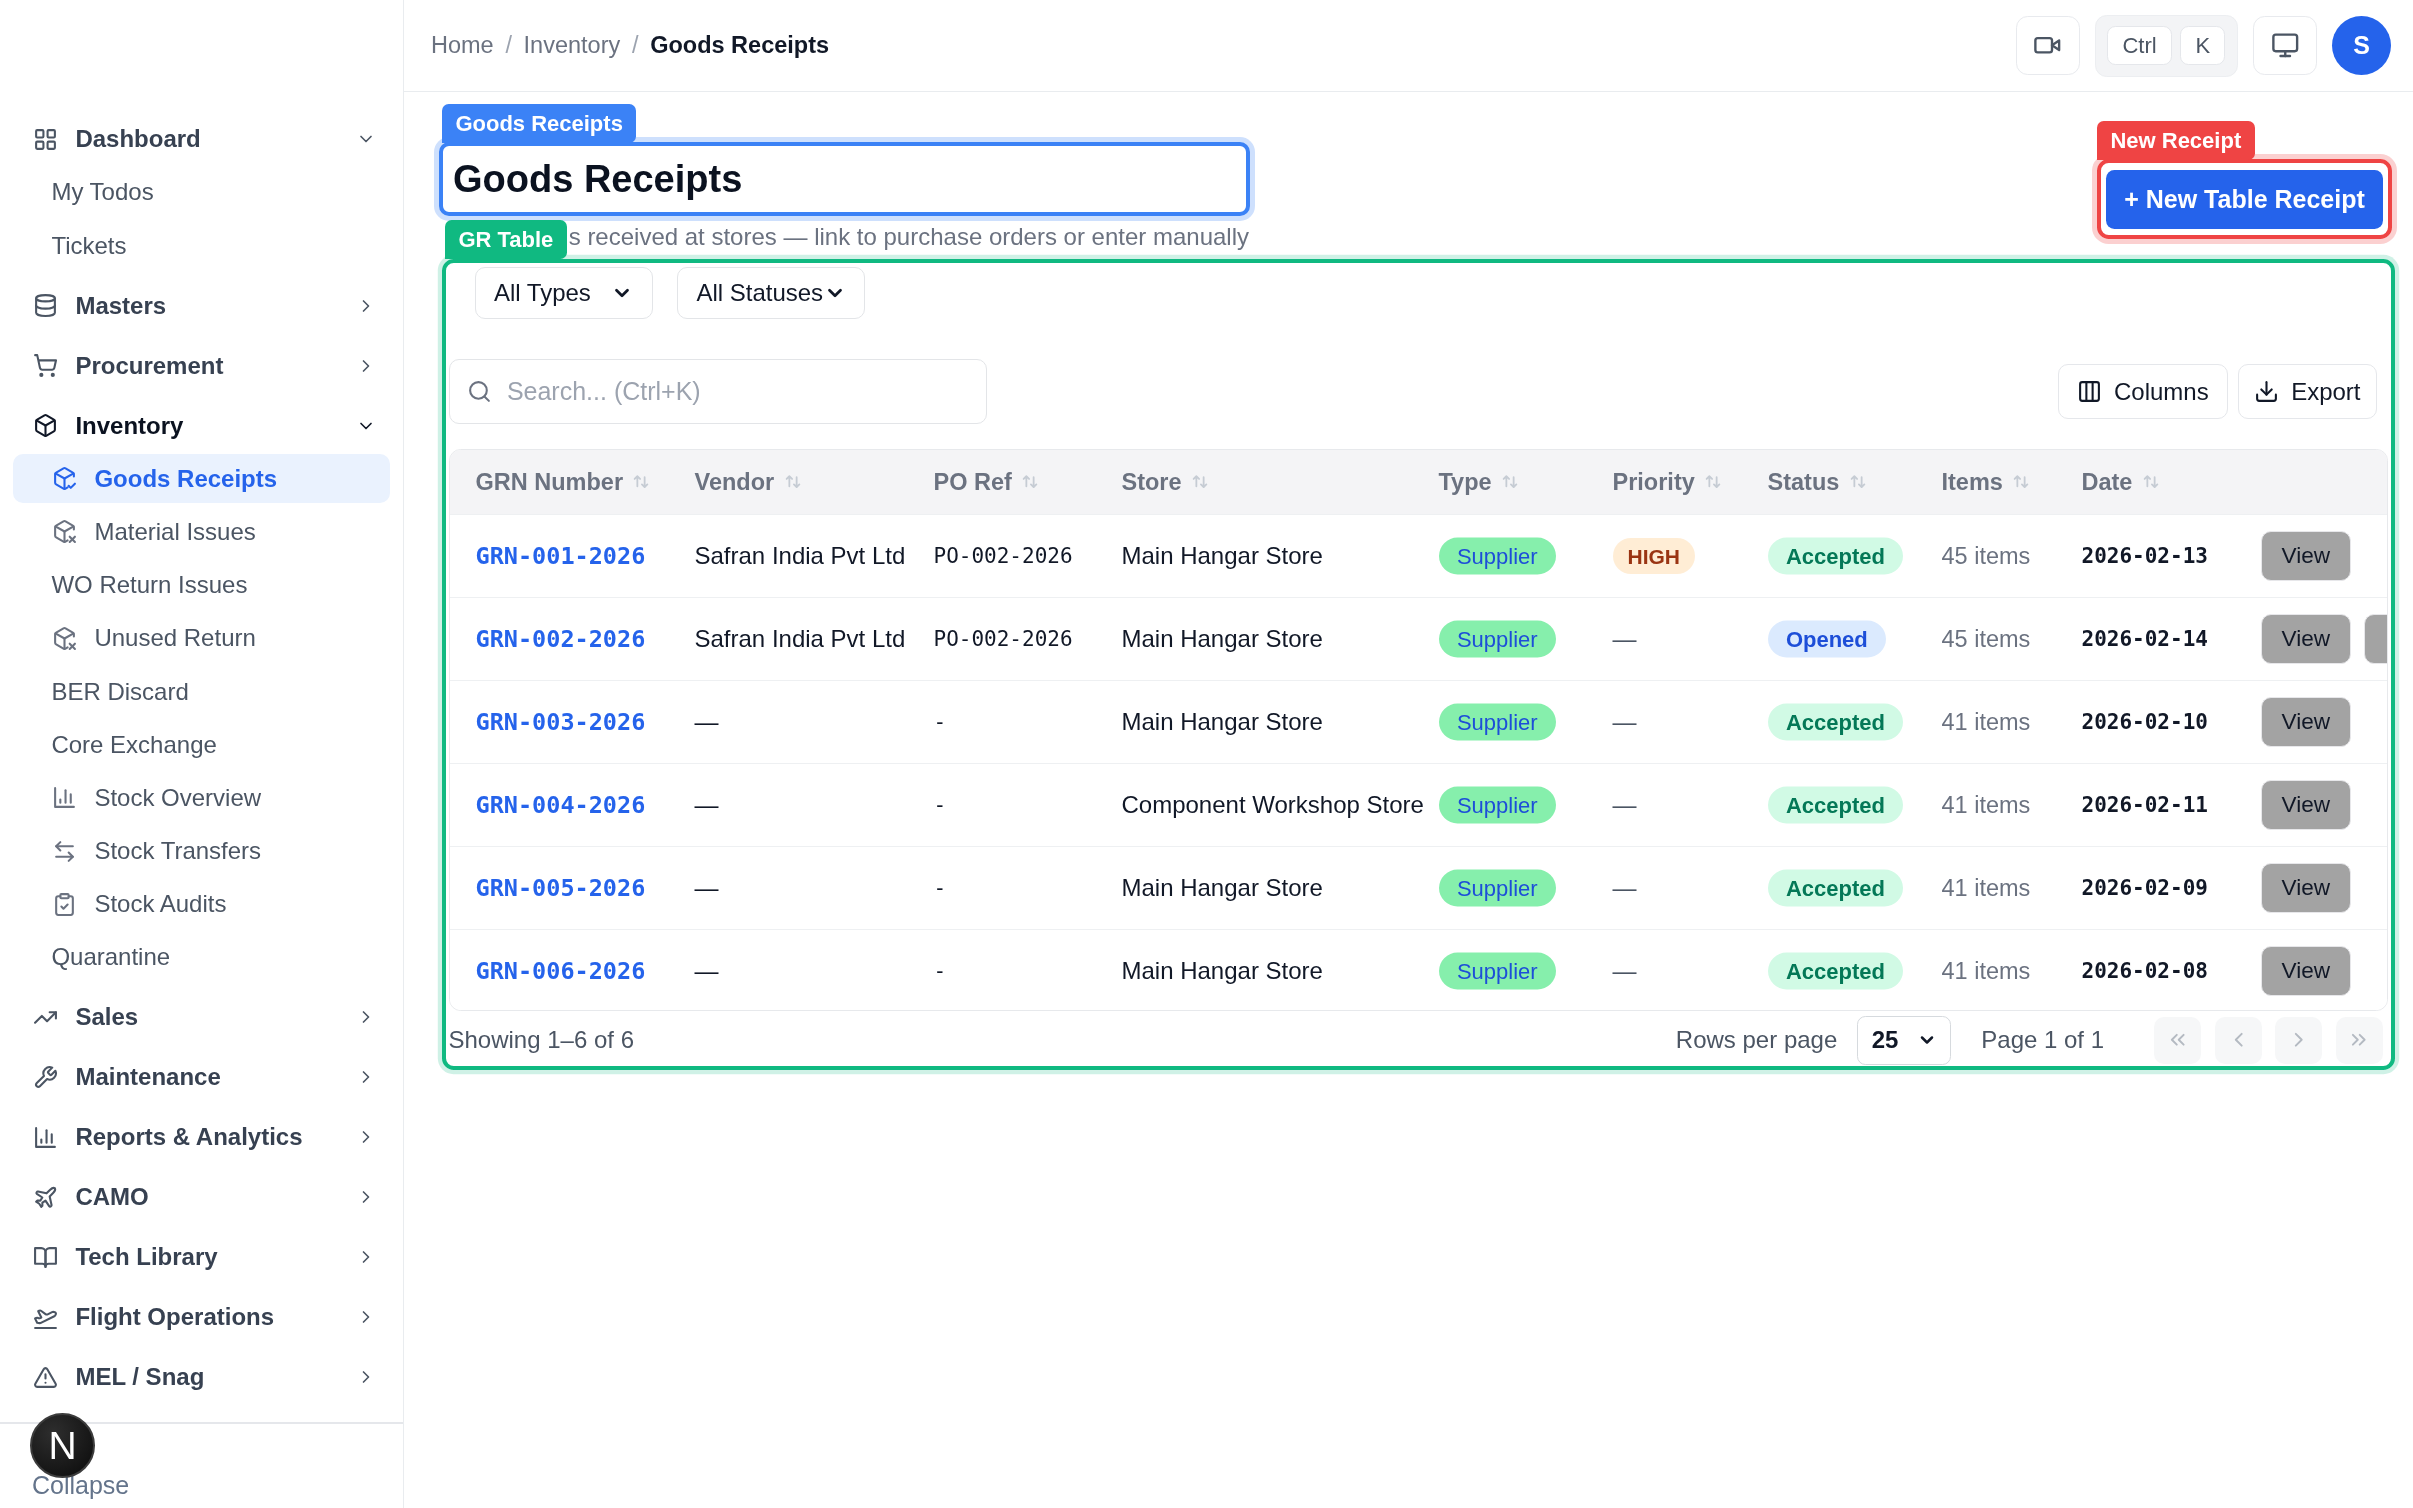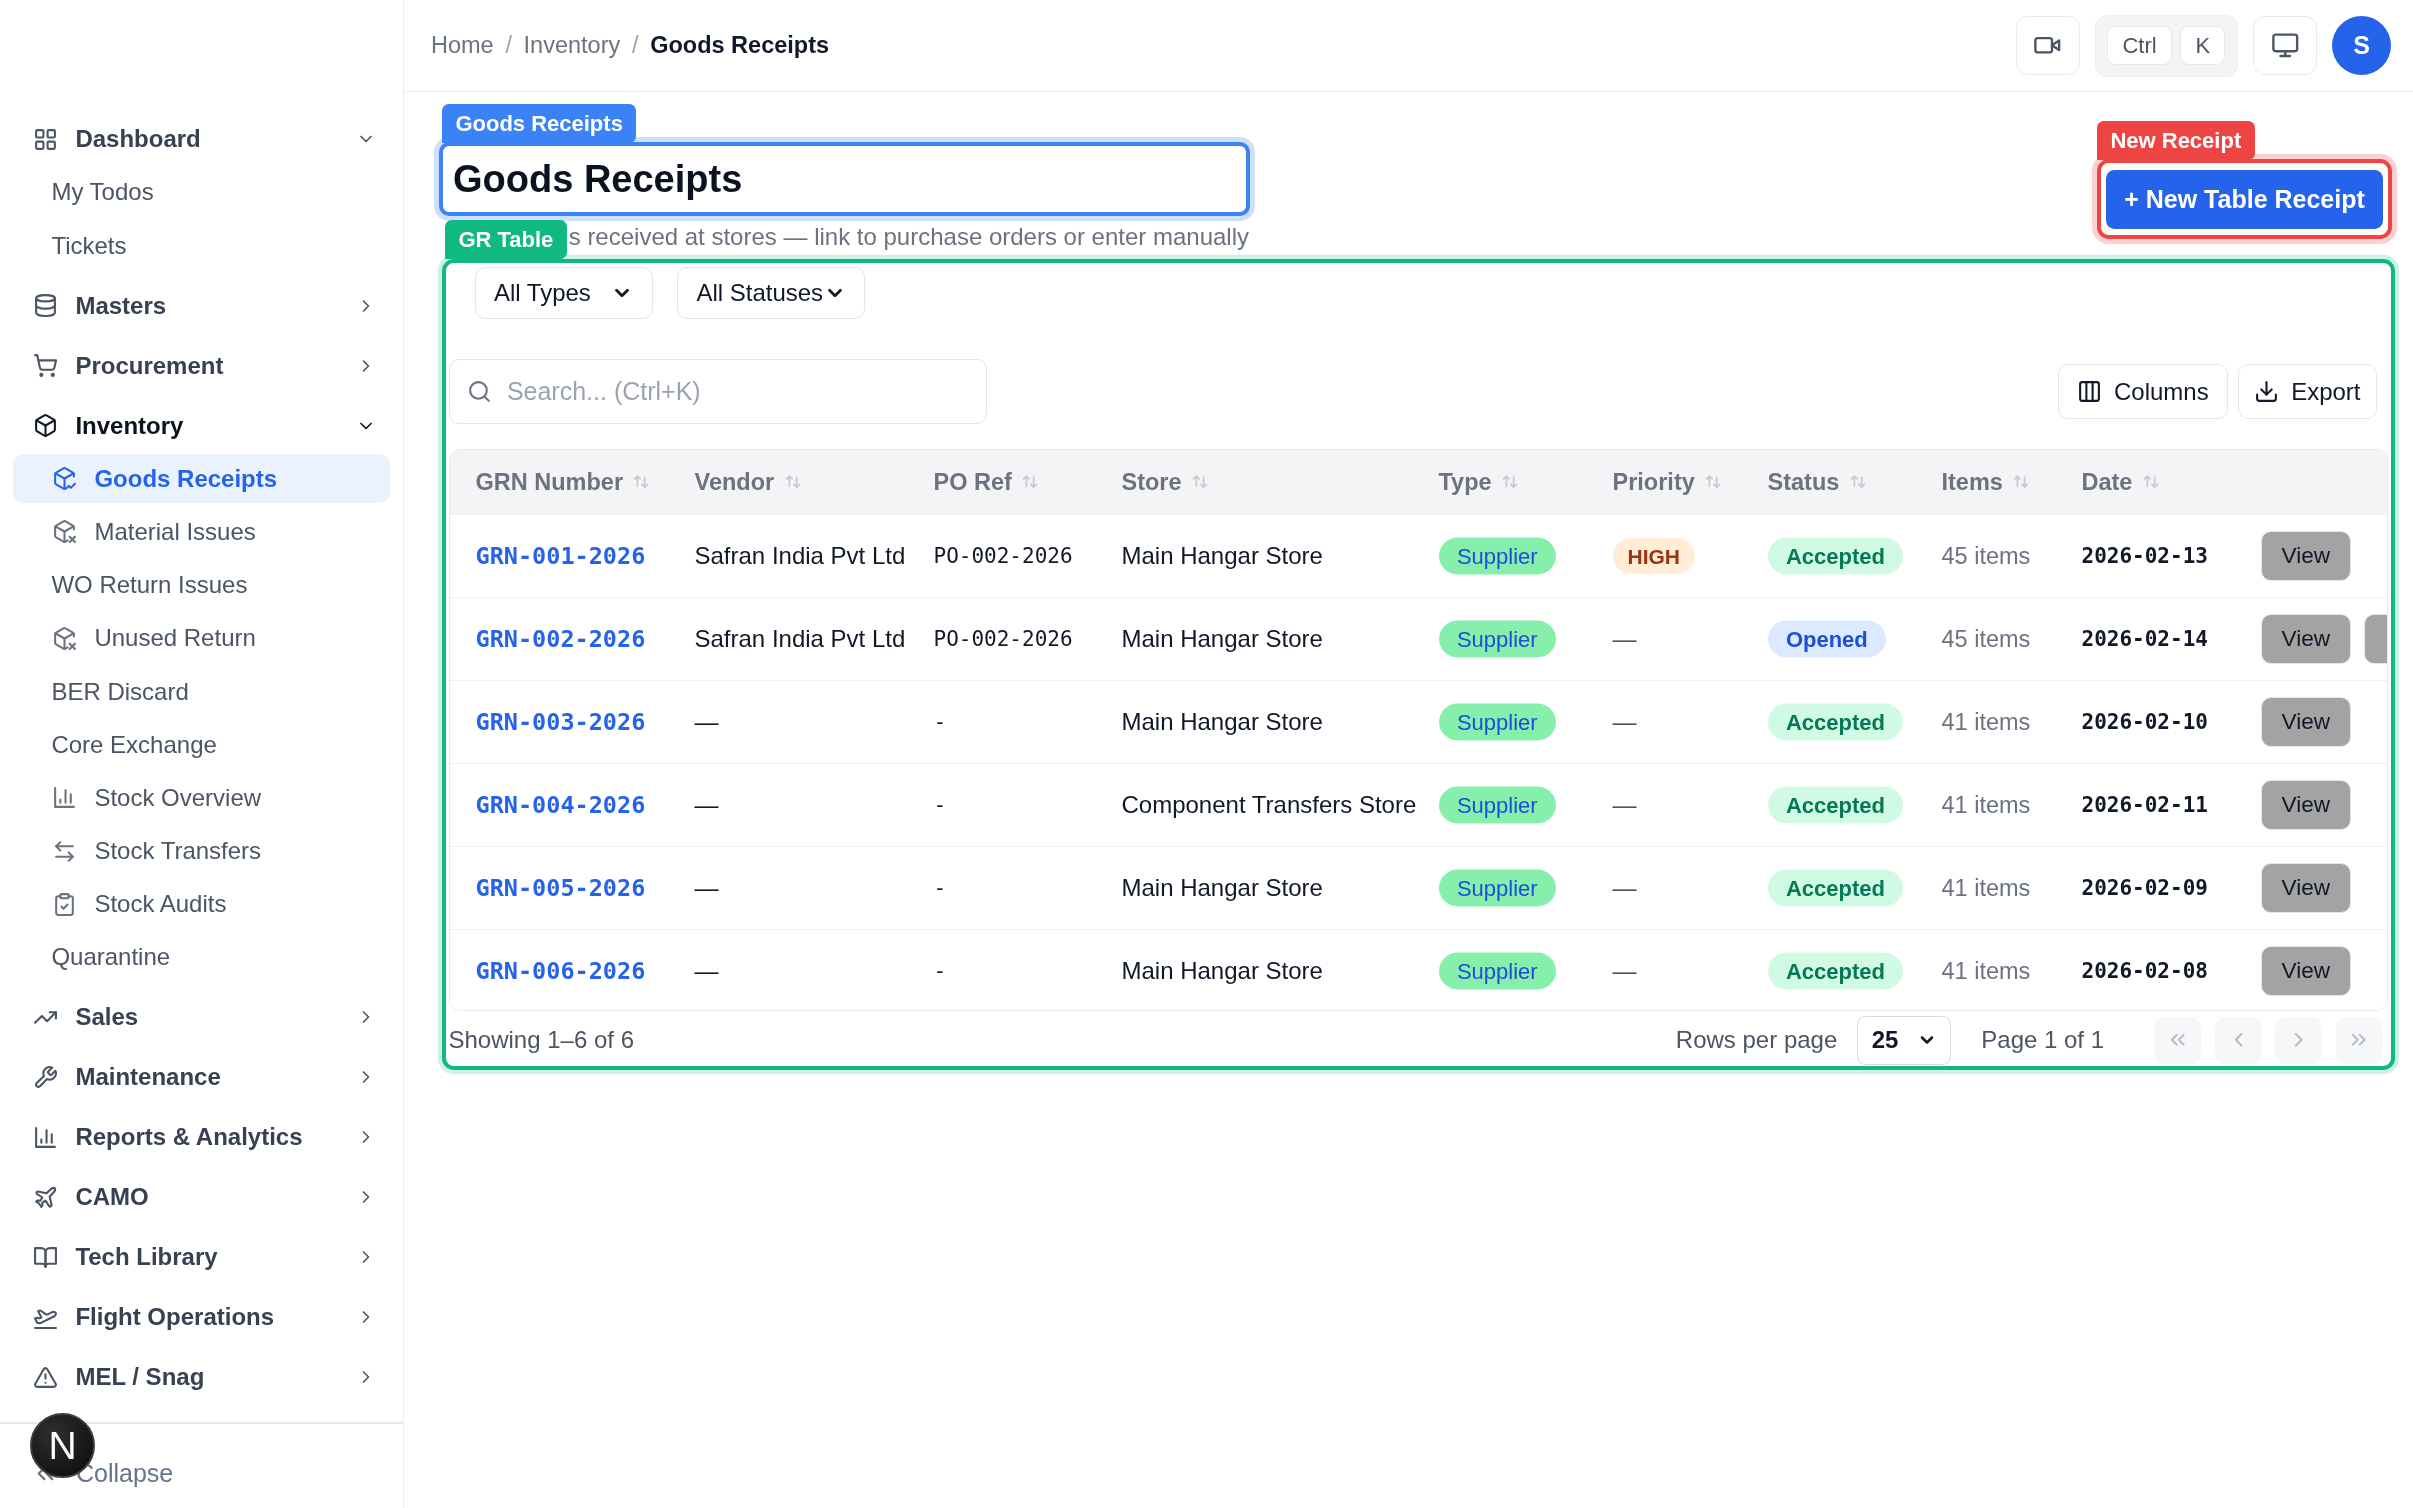--- a/index.html
+++ b/index.html
@@ -20,21 +20,21 @@
   .nav-item.sub{padding-left:38px;}
   .nav-item.sub-icon{padding-left:39px;}
   .nav-item .ic{flex:0 0 25px;width:25px;height:25px;margin-right:17px;color:#6b7280;}
   .nav-item.top .ic{color:#4b5563;}
   .nav-item.emph .ic{color:#111827;}
   .nav-item .chev{margin-left:auto;flex:0 0 20px;width:20px;height:20px;color:#9aa1ab;margin-right:0;}
   .nav-item.active{background:#eaf2fe;color:#2563eb;font-weight:700;}
   .nav-item.active .ic{color:#2563eb;}
   .sidebar-divider{position:absolute;left:0;right:0;top:1422px;height:1.7px;background:#e5e7eb;}
   .collapse-row{position:absolute;left:32px;top:1446px;height:54px;display:flex;align-items:center;gap:17px;
-                color:#64748b;font-size:25px;cursor:pointer;}
+                color:#64748b;font-size:25px;cursor:pointer;flex-direction:column;}
   .collapse-row .ic{width:27px;height:27px;color:#6b7280;}
   .dev-badge{position:absolute;left:30px;top:1413px;width:65px;height:65px;border-radius:50%;
              background:radial-gradient(circle at 35% 30%,#2e2e2e,#0a0a0a);border:2.5px solid #3c3c3c;
              color:#fff;display:flex;align-items:center;justify-content:center;font-size:39px;font-weight:500;z-index:9;}
 
   
   .topbar{position:absolute;left:404px;top:0;right:0;height:92px;background:#fff;border-bottom:1.7px solid #e9ecef;
           display:flex;align-items:center;}
   .breadcrumb{margin-left:27px;display:flex;align-items:center;gap:11.7px;font-size:23.5px;color:#6b7280;}
   .bc-sep{color:#9ca3af;}
@@ -536,21 +536,21 @@
             <div class="cell c7 muted">41 items</div>
             <div class="cell c8 mono date">2026-02-10</div>
             <div class="cell c9 actions">
               <button class="btn-view">View</button>
             </div>
           </div>
           <div class="trow">
             <div class="cell c0 grn">GRN-004-2026</div>
             <div class="cell c1 plain">—</div>
             <div class="cell c2 mono">-</div>
-            <div class="cell c3 plain">Component Transfers Store</div>
+            <div class="cell c3 plain">Component Workshop Store</div>
             <div class="cell c4"><span class="pill p-type">Supplier</span></div>
             <div class="cell c5 dash">—</div>
             <div class="cell c6"><span class="pill p-accepted">Accepted</span></div>
             <div class="cell c7 muted">41 items</div>
             <div class="cell c8 mono date">2026-02-11</div>
             <div class="cell c9 actions">
               <button class="btn-view">View</button>
             </div>
           </div>
           <div class="trow">

